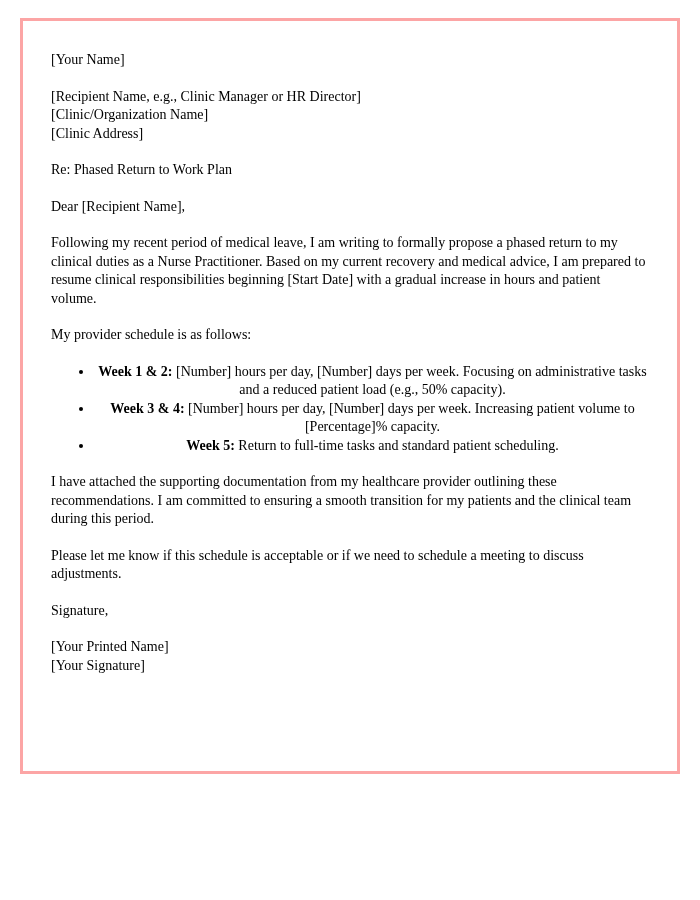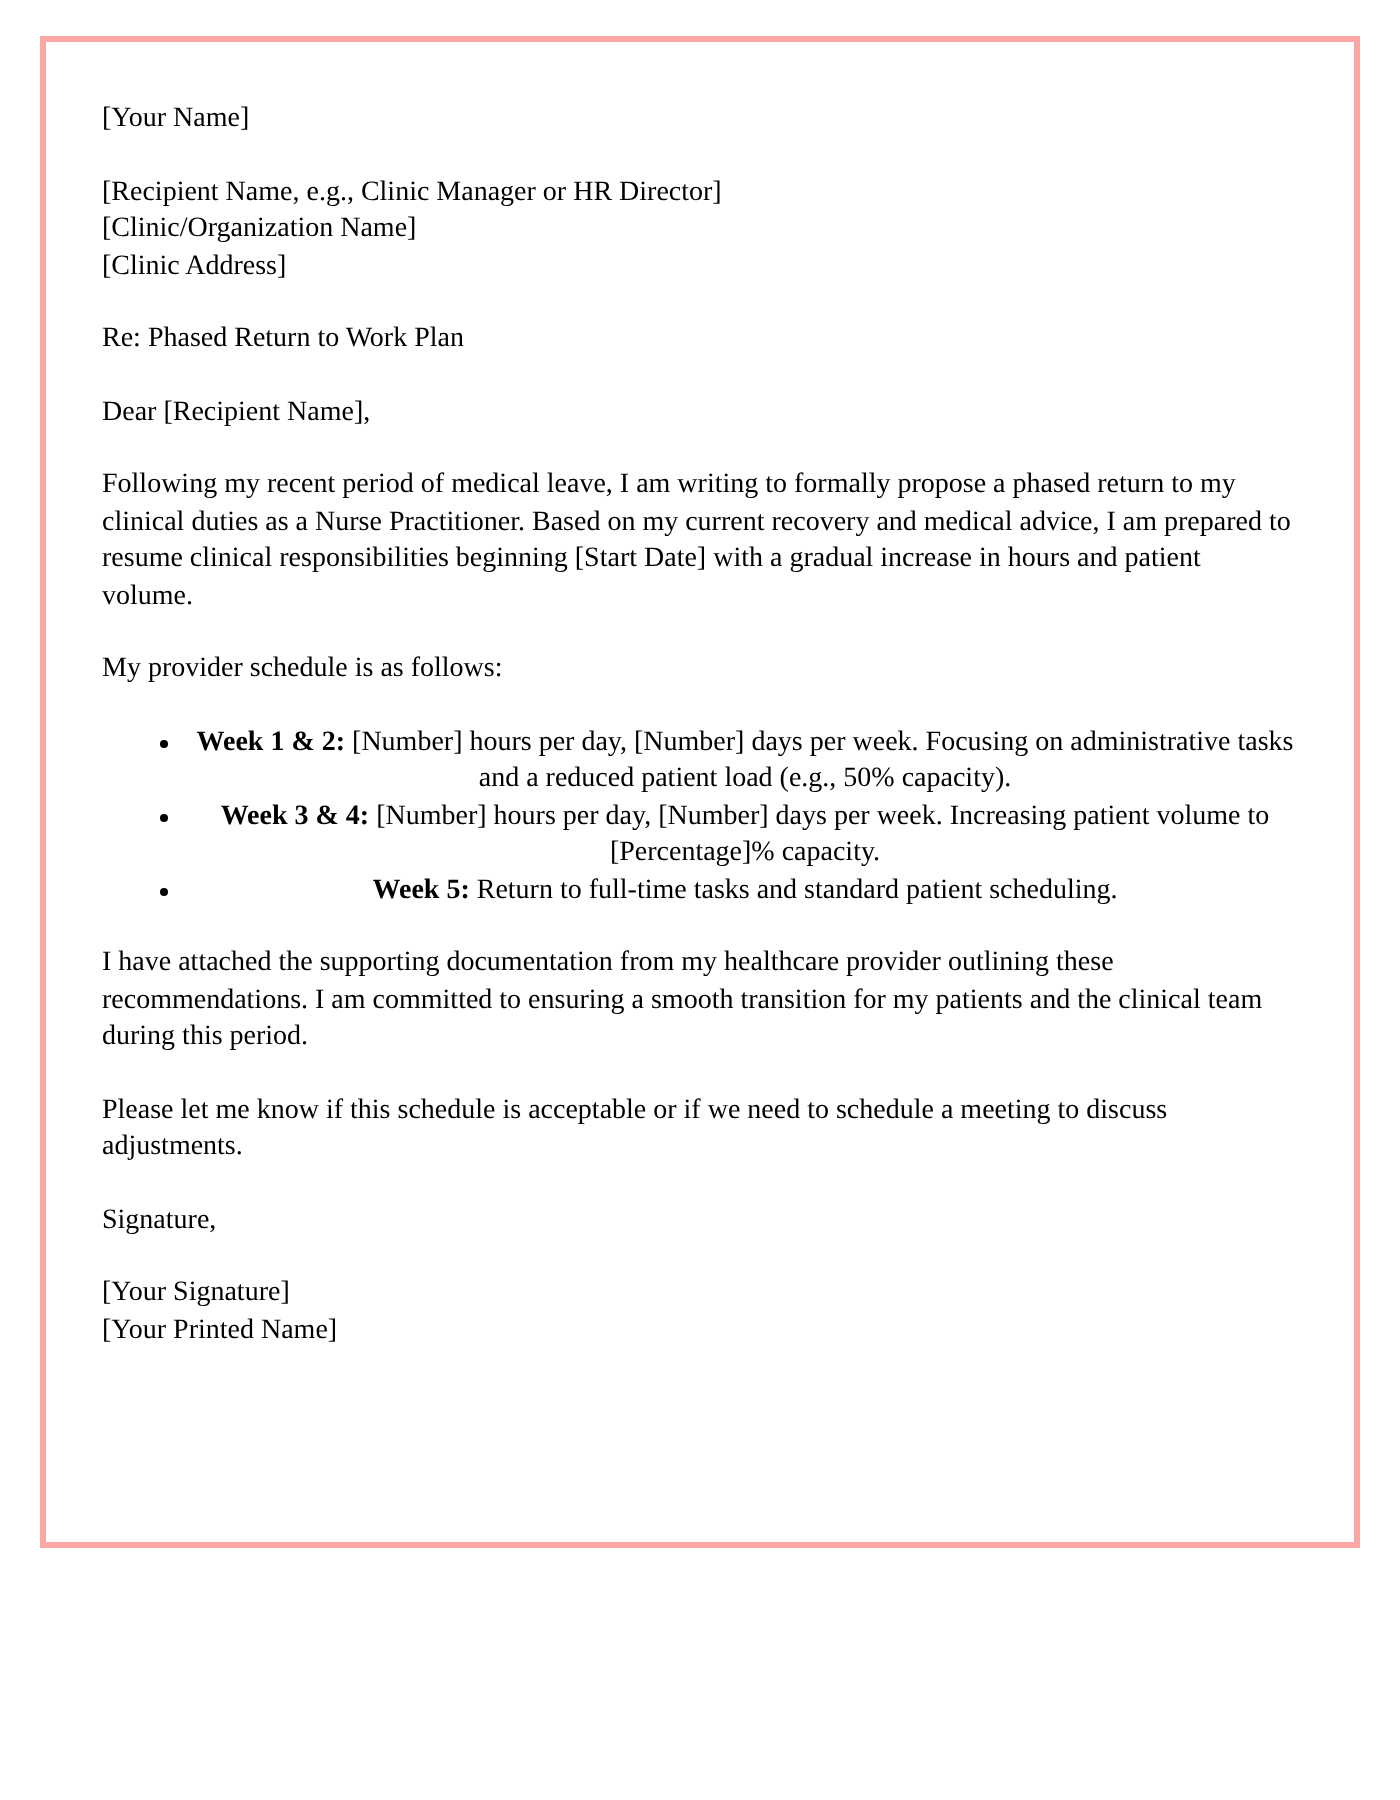--- a/index.html
+++ b/index.html
@@ -82,18 +82,18 @@
       <li><span class="bold">Week 5:</span><span> Return to full-time tasks and standard patient scheduling.</span></li>
     </ul>
 
     <p class="para">I have attached the supporting documentation from my healthcare provider outlining these recommendations. I am committed to ensuring a smooth transition for my patients and the clinical team during this period.</p>
 
     <p class="para">Please let me know if this schedule is acceptable or if we need to schedule a meeting to discuss adjustments.</p>
 
     <p class="para">Signature,</p>
 
     <div class="block">
+      <div class="line">[Your Printed Name]</div>
       <div class="line">[Your Signature]</div>
-      <div class="line">[Your Printed Name]</div>
     </div>
 
   </div>
 </div>
 
 </body></html>

